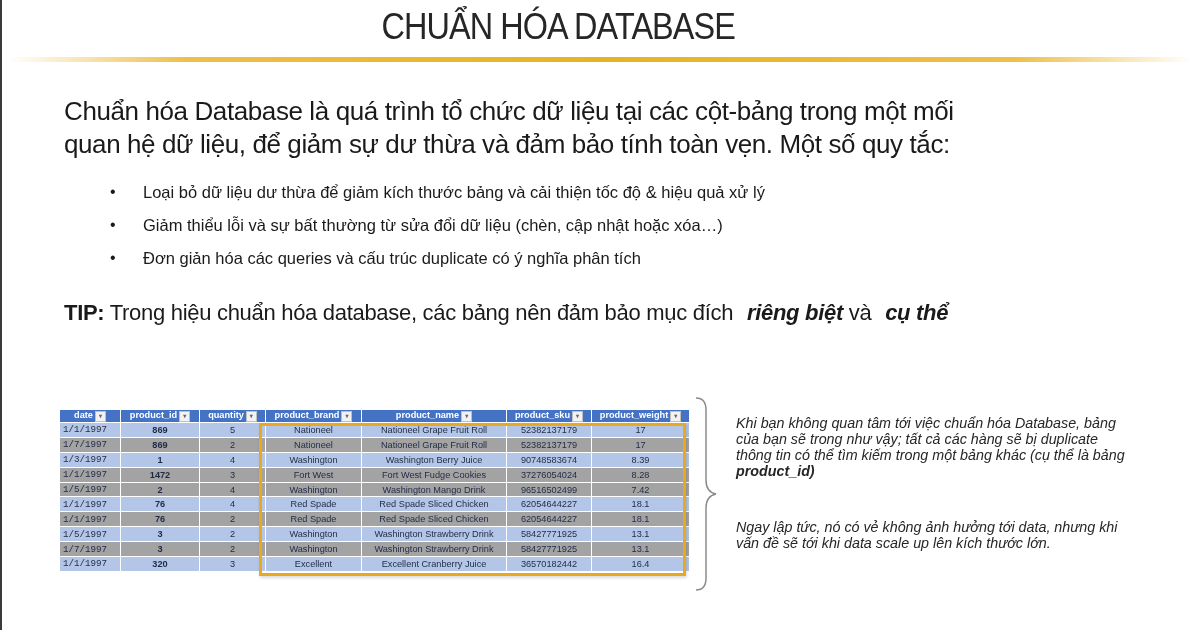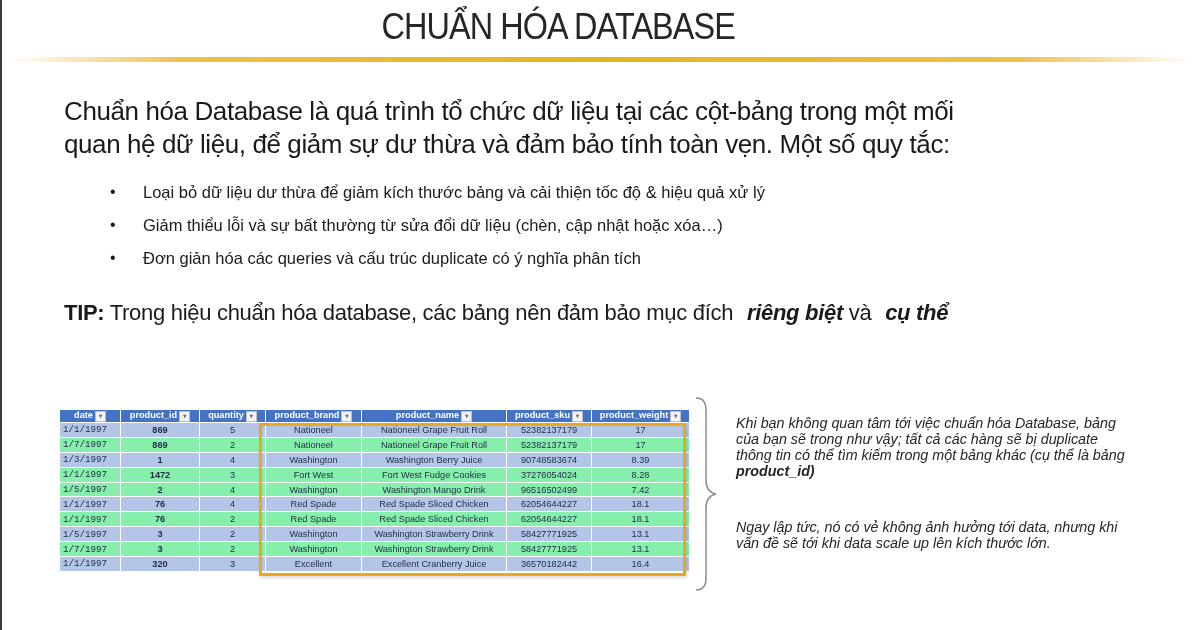--- a/index.html
+++ b/index.html
@@ -40,21 +40,21 @@
     }
     table.data th .dd {
       display: inline-block; width: 9px; height: 9px; background: #f2f2f2; border: 1px solid #bfbfbf;
       color: #666; font-size: 6px; line-height: 9px; vertical-align: middle; margin-left: 2px; text-align: center;
     }
     table.data td {
       height: 13.9px; padding: 0 3px; text-align: center; color: #1f2a44; white-space: nowrap;
       border-right: 1px solid #ffffff; border-top: 1px solid #ffffff;
     }
     table.data tr.odd td { background: #b4c6e7; }
-    table.data tr.even td { background: #86efac; }
+    table.data tr.even td { background: #a3a3a3; }
     .c-date { width: 54px; } .c-id { width: 72px; font-weight: bold; } .c-qty { width: 59px; }
     .c-brand { width: 89px; } .c-name { width: 138px; } .c-sku { width: 78px; } .c-weight { width: 91px; }
     table.data td.c-date { text-align: left; font-family: Liberation Mono, monospace; }
 
     .highlight {
       position: absolute; left: 259px; top: 423px; width: 427px; height: 153px;
       border: 3px solid #e8a91e; box-sizing: border-box; pointer-events: none;
       box-shadow: 1px 2px 3px rgba(0,0,0,0.15);
     }
     .brace { position: absolute; left: 694px; top: 396px; width: 26px; height: 196px; }

